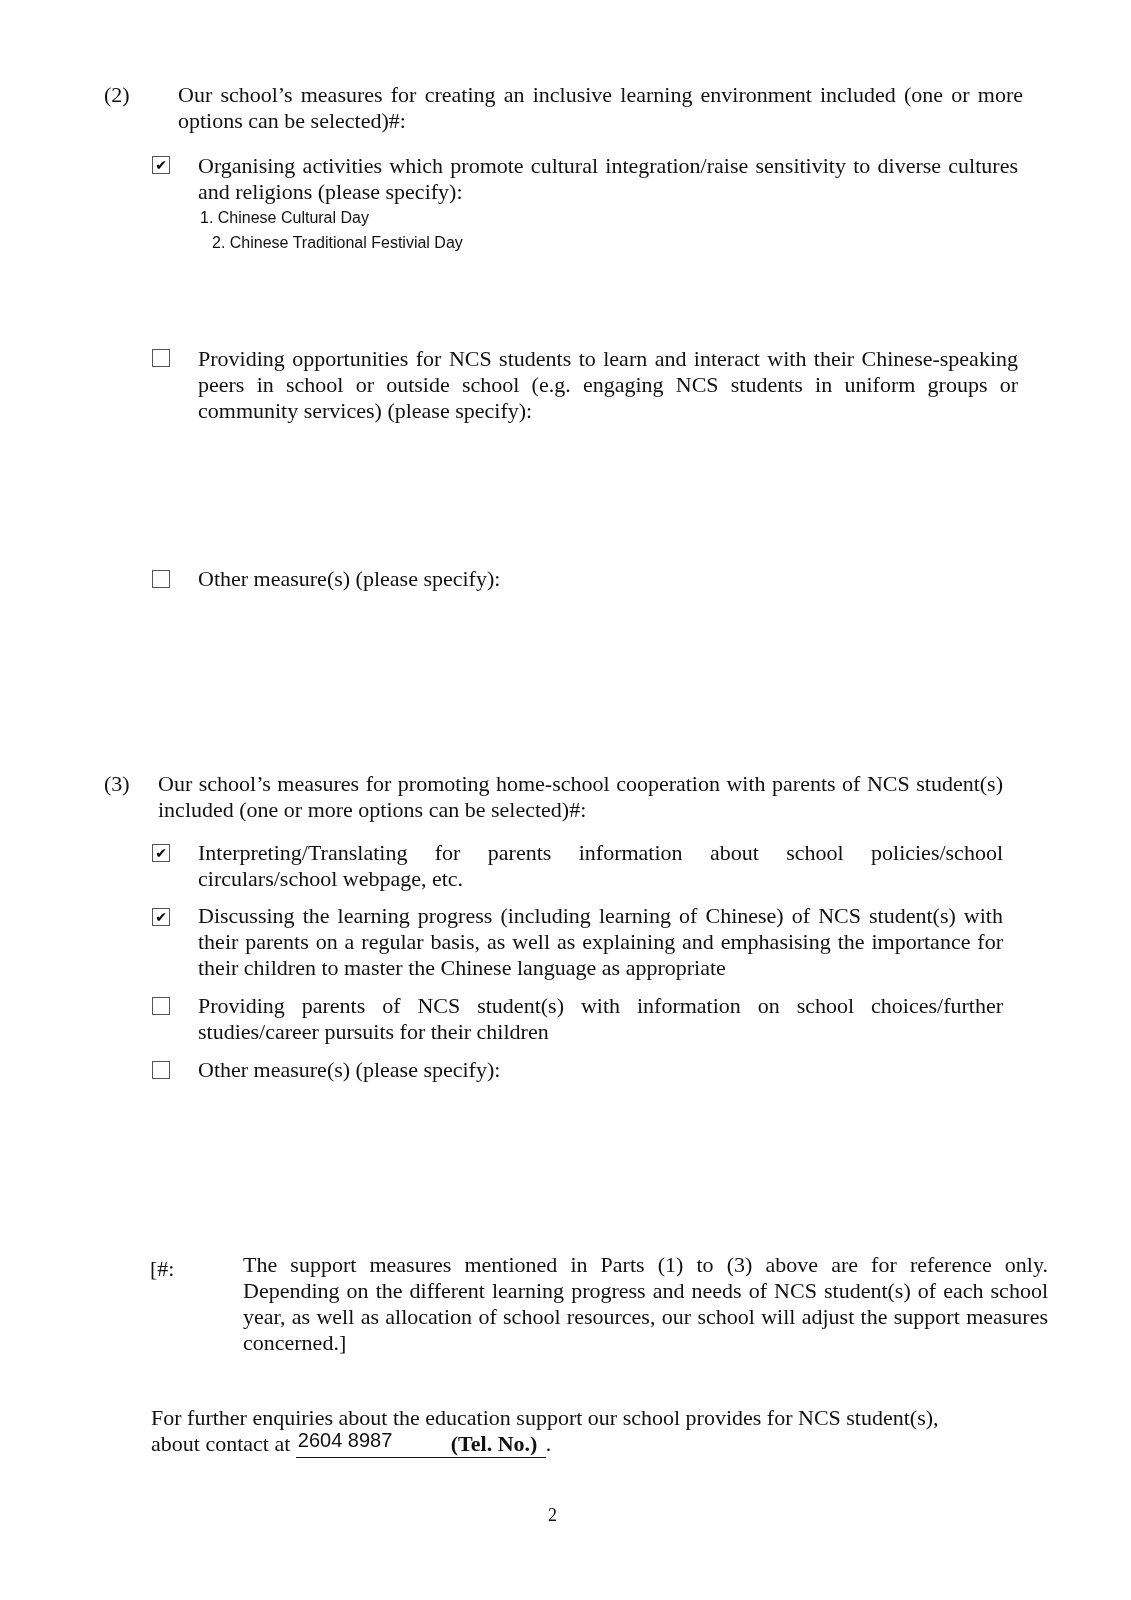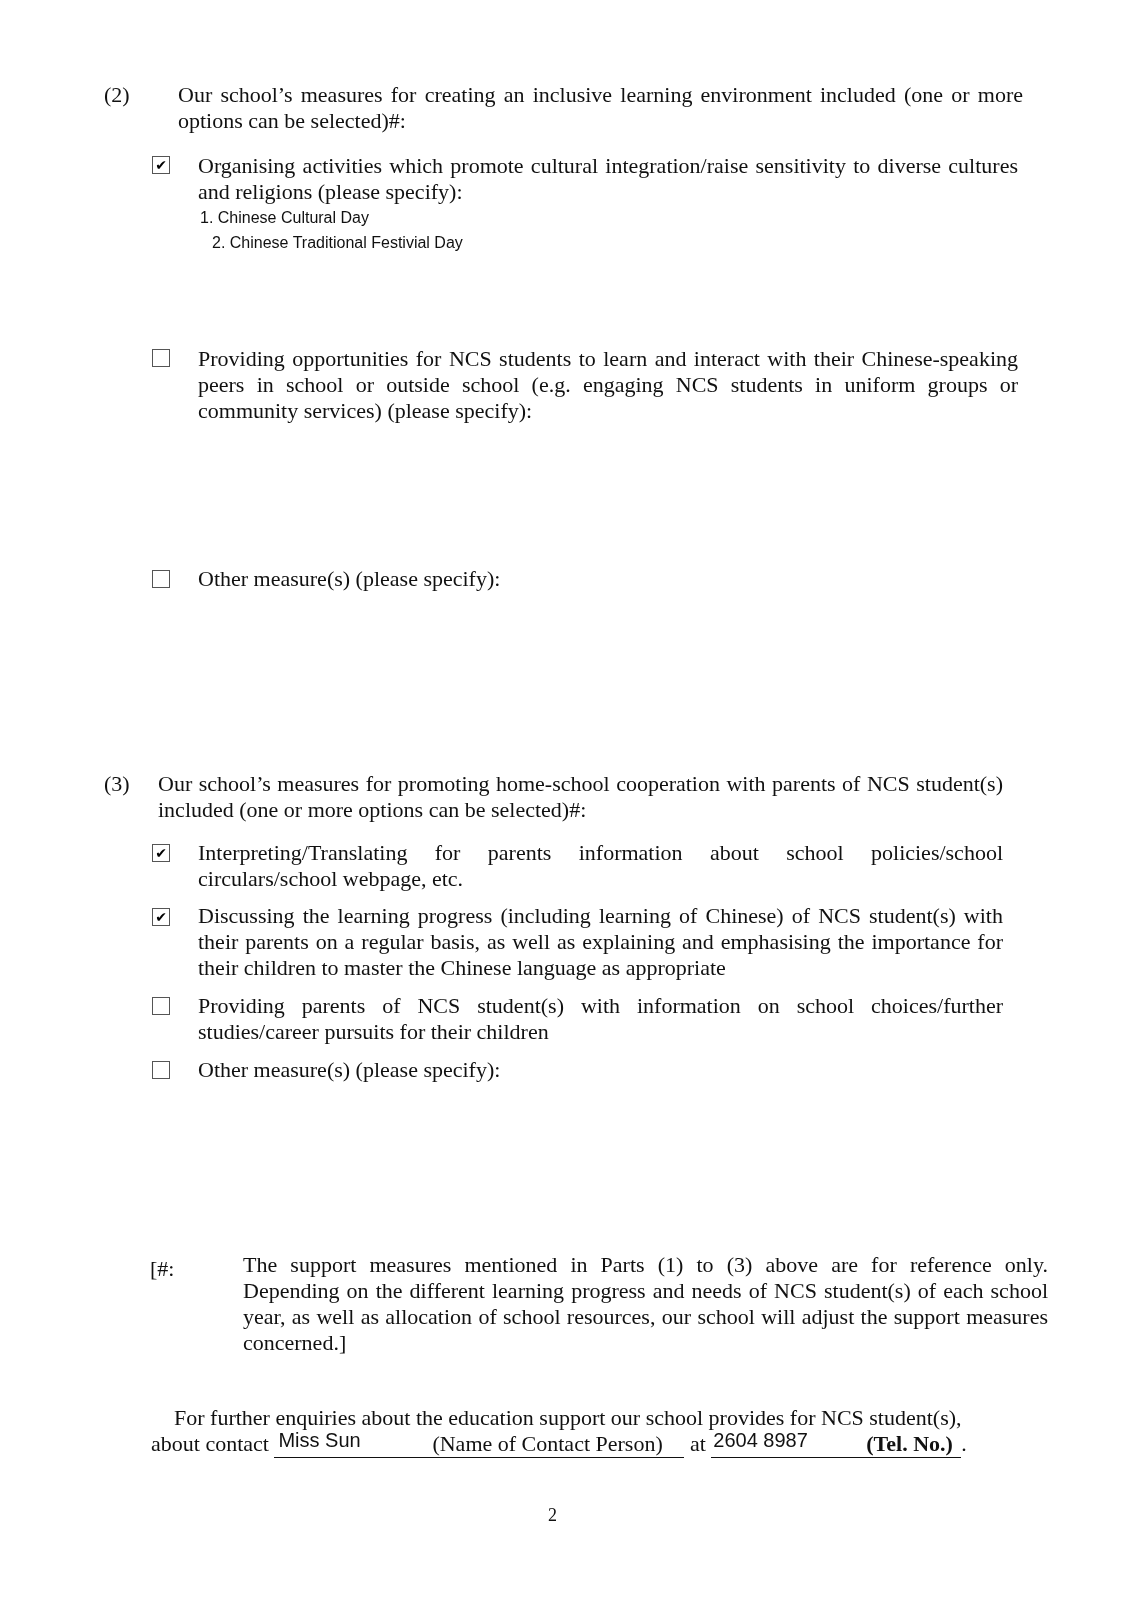--- a/index.html
+++ b/index.html
@@ -60,27 +60,23 @@
 <div class="abs serif opt3" style="top:993px;">Providing parents of NCS student(s) with information on school choices/further studies/career pursuits for their children</div>
 
 <div class="abs box" style="left:152px; top:1061px;">
     <span></span>
   </div>
 <div class="abs serif opt3" style="top:1057px;">Other measure(s) (please specify):</div>
 
 <div class="abs serif" style="left:150px; top:1256px;">[#:</div>
 <div class="abs serif opt3" style="top:1252px;margin-left:45px;">The support measures mentioned in Parts (1) to (3) above are for reference only. Depending on the different learning progress and needs of NCS student(s) of each school year, as well as allocation of school resources, our school will adjust the support measures concerned.]</div>
 
-<div class="abs serif" style="left:151px; top:1405px; width:860px; white-space:nowrap;margin-left:23px;">For further enquiries about the education support our school provides for NCS student(s),</div>
+<div class="abs serif" style="left:151px; top:1405px; width:860px; white-space:nowrap;">For further enquiries about the education support our school provides for NCS student(s),</div>
 <div class="abs serif" style="left:151px; top:1431px; white-space:nowrap;">
   <span>about contact</span>
-  <span class="underline" style="width:410px; position:relative;">
-    <span class="fill" style="position:absolute; left:4px; top:-4px;">Miss Sun</span>
-    <span style="position:absolute; left:158px; top:0;">(Name of Contact Person)</span>&nbsp;
-  </span>
   <span>at</span>
   <span class="underline" style="width:250px; position:relative;">
     <span class="fill" style="position:absolute; left:2px; top:-4px;">2604 8987</span>
     <span style="position:absolute; left:155px; top:0;font-weight:bold;">(Tel. No.)</span>&nbsp;
   </span><span>.</span>
 </div>
 
 <div class="abs serif" style="left:548px; top:1502px; font-size:18px;">2</div>
 
 </body></html>

